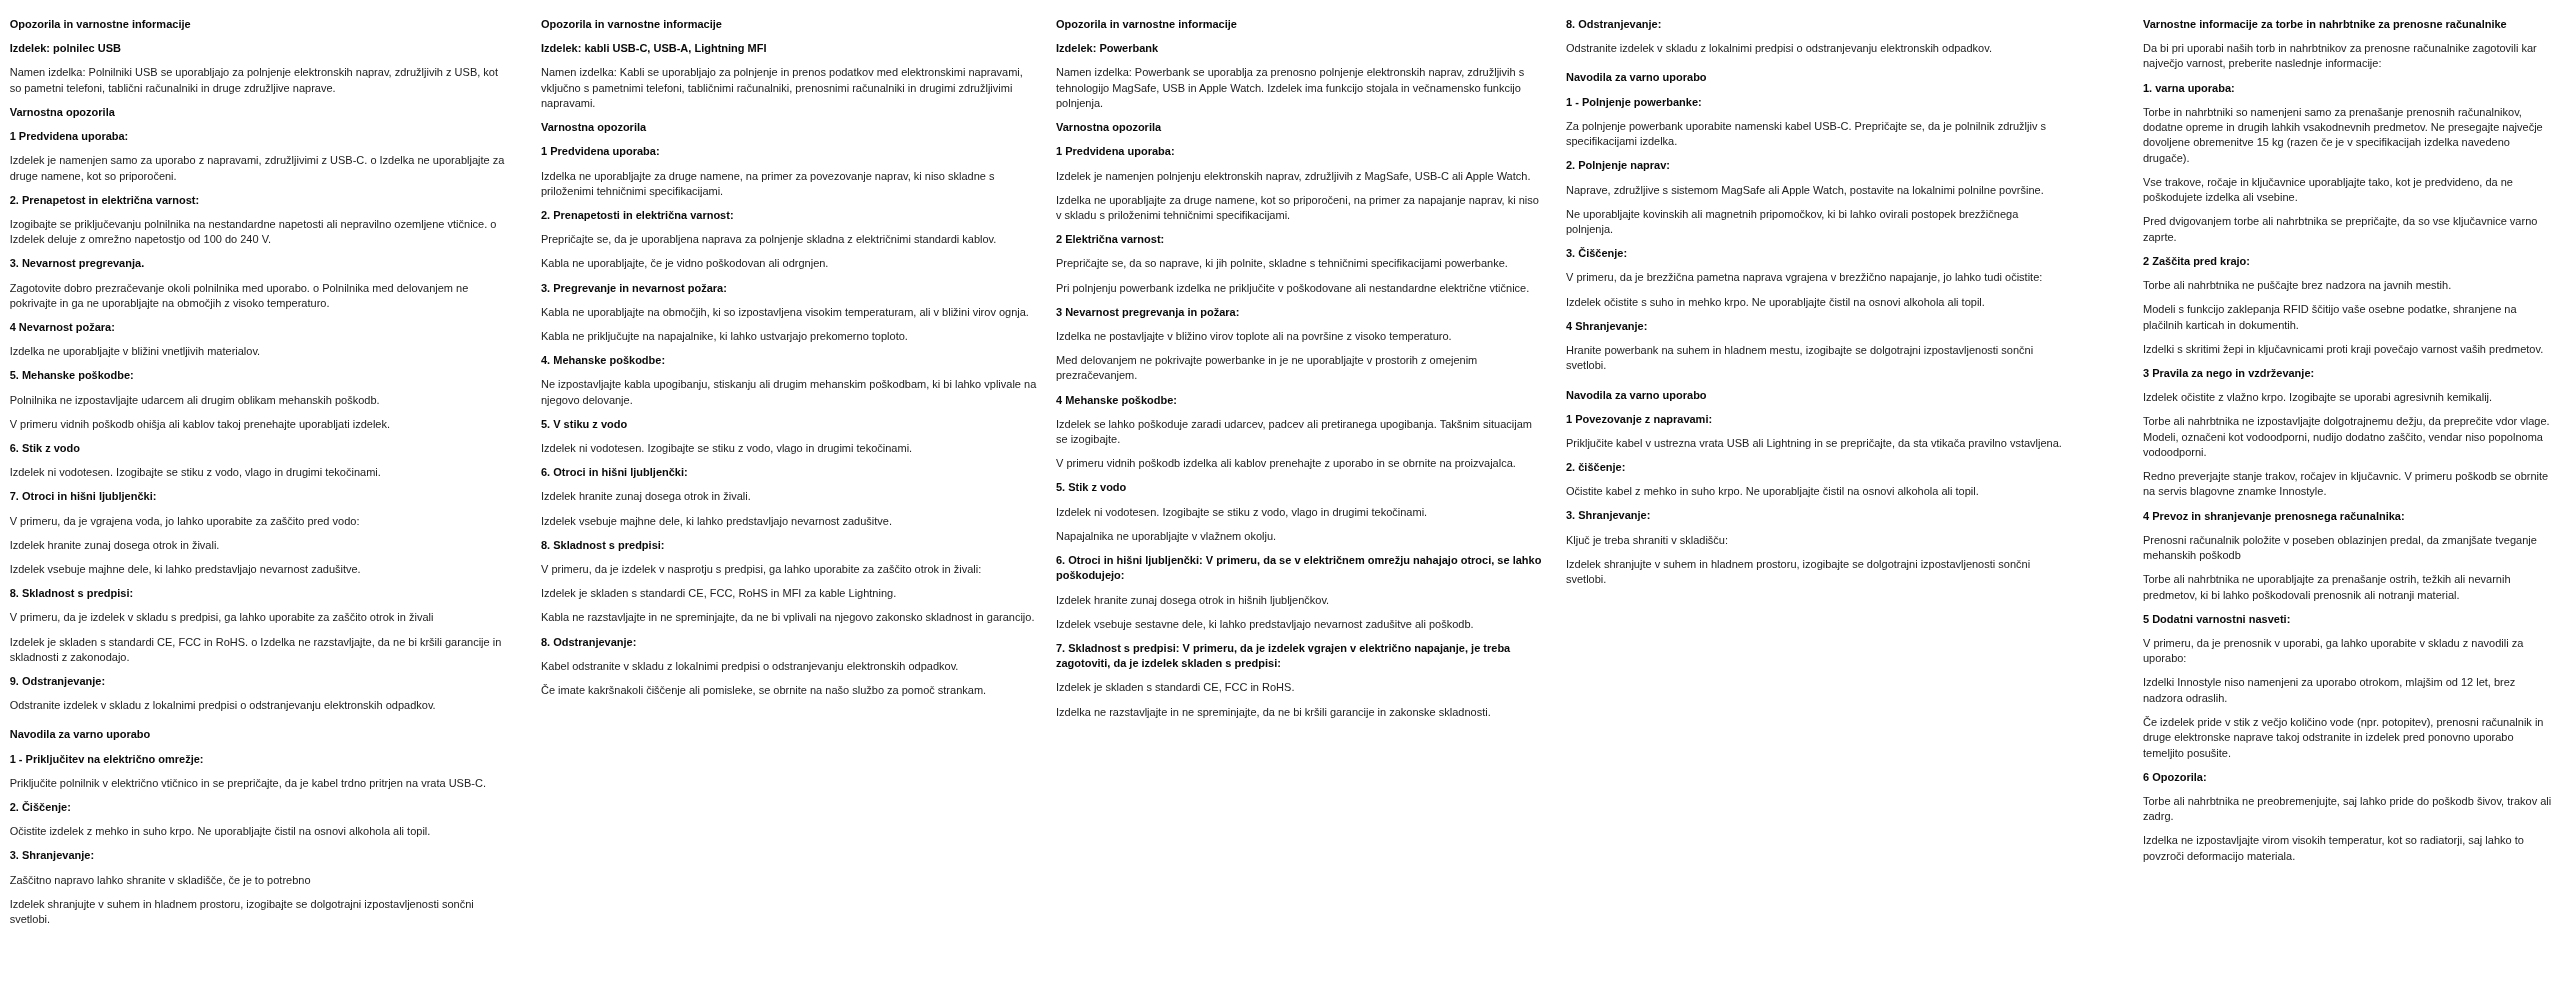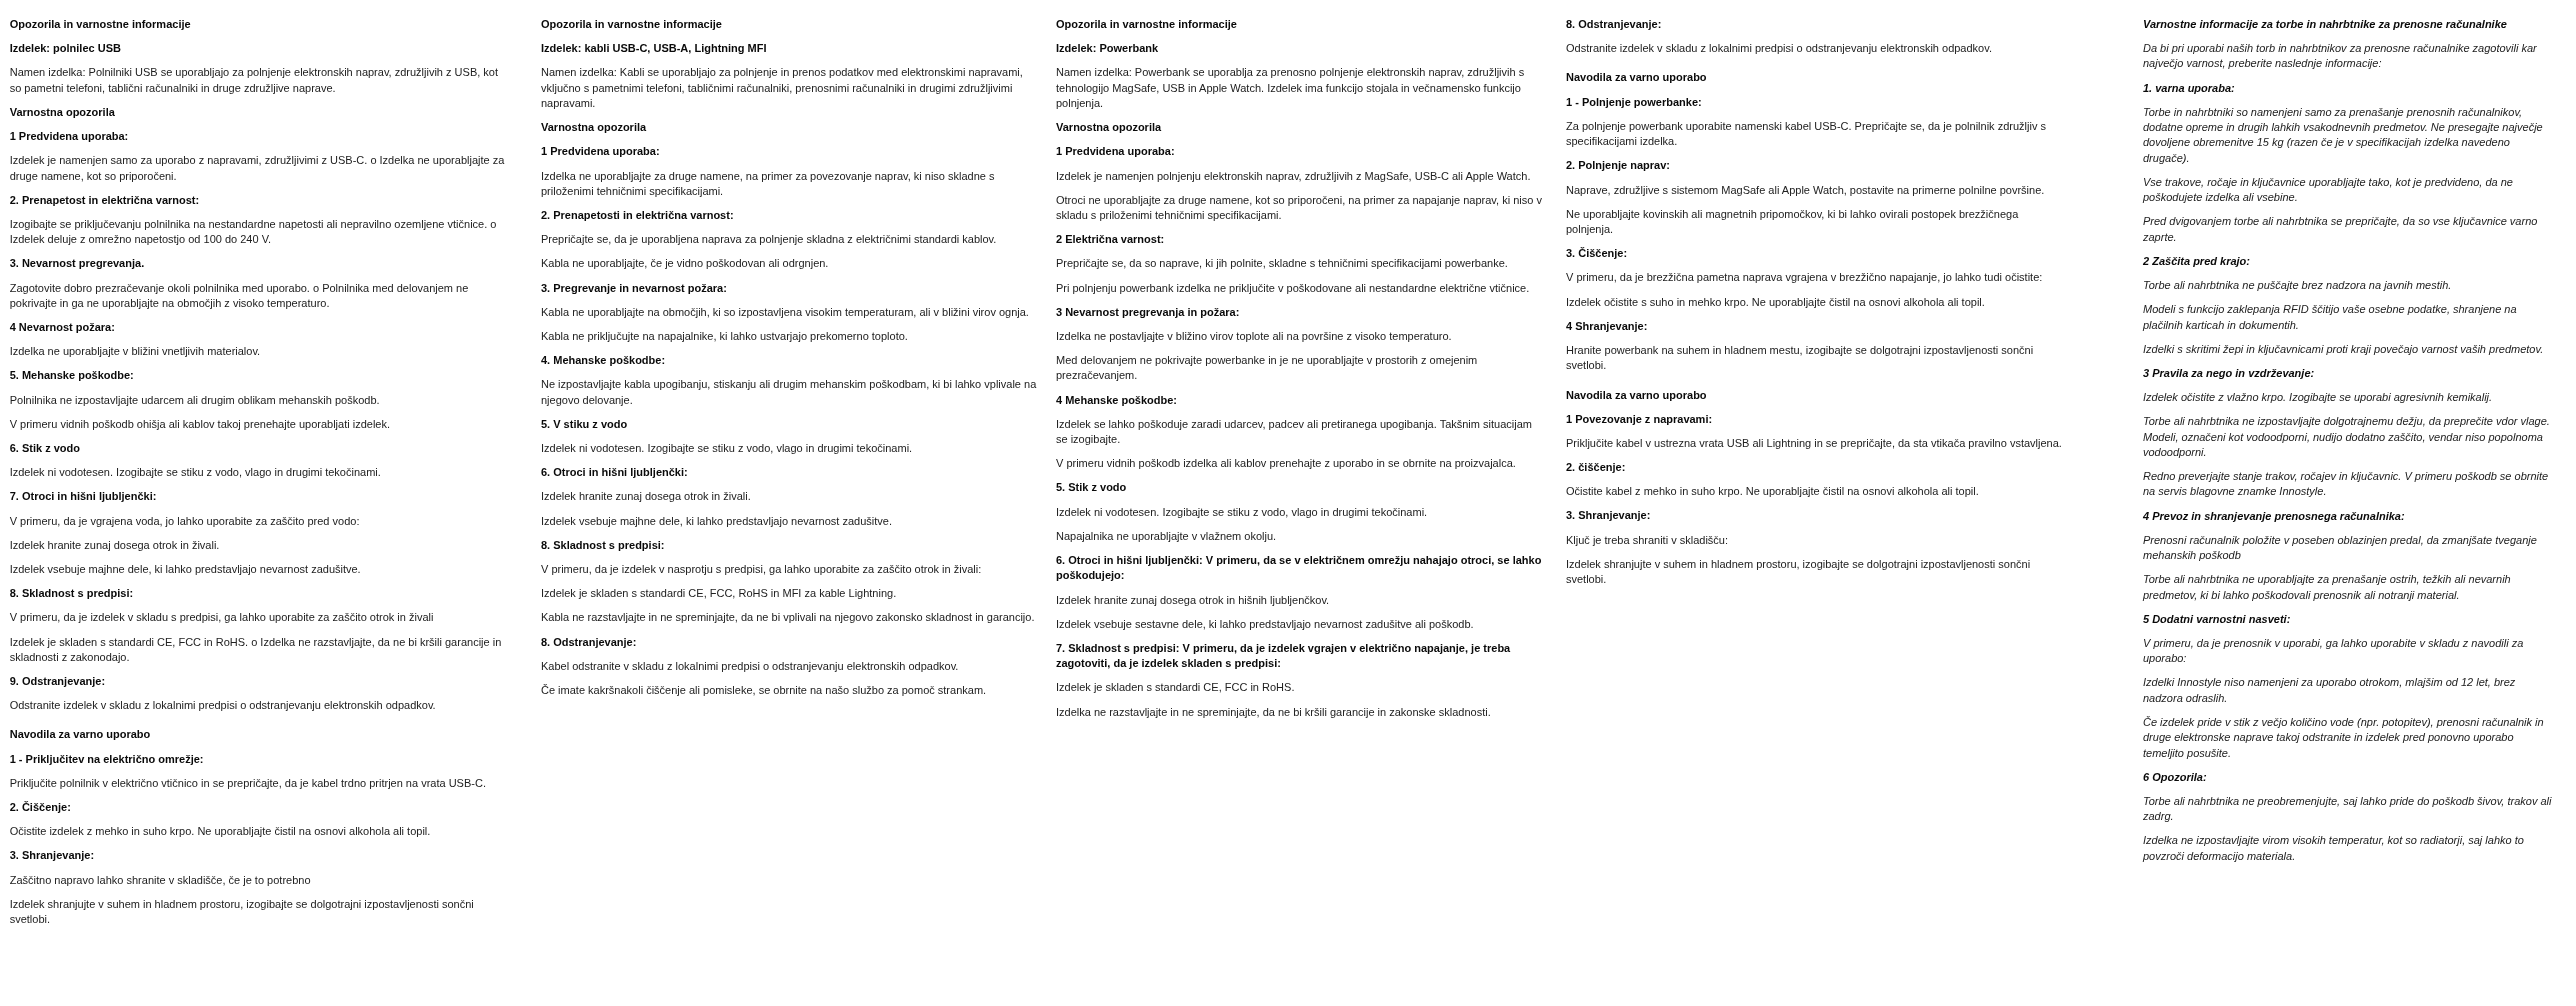--- a/index.html
+++ b/index.html
@@ -21,21 +21,21 @@
     background: #ffffff;
   }
   .col {
     position: absolute;
     top: 17px;
   }
   .col[data-col="0"] { left: 9.7px;   width: 501px; }
   .col[data-col="1"] { left: 541px;  width: 499px; }
   .col[data-col="2"] { left: 1056px; width: 488px; }
   .col[data-col="3"] { left: 1566px; width: 496px; }
-  .col[data-col="4"] { left: 2143px; width: 412px; font-style: italic; }
+  .col[data-col="4"] { left: 2143px; width: 412px; }
   .block {
     font-size: 11px;
     line-height: 15.3px;
     margin: 0 0 8.9px 0;
     color: #212121;
     font-weight: 400;
   }
   .block.heading {
     font-weight: 700;
     color: #0a0a0a;
@@ -112,21 +112,21 @@
       <div class="block paragraph">Kabel odstranite v skladu z lokalnimi predpisi o odstranjevanju elektronskih odpadkov.</div>
       <div class="block paragraph">Če imate kakršnakoli čiščenje ali pomisleke, se obrnite na našo službo za pomoč strankam.</div>
     </div>
   <div class="col" data-col="2">
       <div class="block heading">Opozorila in varnostne informacije</div>
       <div class="block heading">Izdelek: Powerbank</div>
       <div class="block paragraph">Namen izdelka: Powerbank se uporablja za prenosno polnjenje elektronskih naprav, združljivih s tehnologijo MagSafe, USB in Apple Watch. Izdelek ima funkcijo stojala in večnamensko funkcijo polnjenja.</div>
       <div class="block heading">Varnostna opozorila</div>
       <div class="block heading">1 Predvidena uporaba:</div>
       <div class="block paragraph">Izdelek je namenjen polnjenju elektronskih naprav, združljivih z MagSafe, USB-C ali Apple Watch.</div>
-      <div class="block paragraph">Otroci ne uporabljajte za druge namene, kot so priporočeni, na primer za napajanje naprav, ki niso v skladu s priloženimi tehničnimi specifikacijami.</div>
+      <div class="block paragraph">Izdelka ne uporabljajte za druge namene, kot so priporočeni, na primer za napajanje naprav, ki niso v skladu s priloženimi tehničnimi specifikacijami.</div>
       <div class="block heading">2 Električna varnost:</div>
       <div class="block paragraph">Prepričajte se, da so naprave, ki jih polnite, skladne s tehničnimi specifikacijami powerbanke.</div>
       <div class="block paragraph">Pri polnjenju powerbank izdelka ne priključite v poškodovane ali nestandardne električne vtičnice.</div>
       <div class="block heading">3 Nevarnost pregrevanja in požara:</div>
       <div class="block paragraph">Izdelka ne postavljajte v bližino virov toplote ali na površine z visoko temperaturo.</div>
       <div class="block paragraph">Med delovanjem ne pokrivajte powerbanke in je ne uporabljajte v prostorih z omejenim prezračevanjem.</div>
       <div class="block heading">4 Mehanske poškodbe:</div>
       <div class="block paragraph">Izdelek se lahko poškoduje zaradi udarcev, padcev ali pretiranega upogibanja. Takšnim situacijam se izogibajte.</div>
       <div class="block paragraph">V primeru vidnih poškodb izdelka ali kablov prenehajte z uporabo in se obrnite na proizvajalca.</div>
       <div class="block heading">5. Stik z vodo</div>
@@ -139,21 +139,21 @@
       <div class="block paragraph">Izdelek je skladen s standardi CE, FCC in RoHS.</div>
       <div class="block paragraph">Izdelka ne razstavljajte in ne spreminjajte, da ne bi kršili garancije in zakonske skladnosti.</div>
     </div>
   <div class="col" data-col="3">
       <div class="block heading">8. Odstranjevanje:</div>
       <div class="block paragraph">Odstranite izdelek v skladu z lokalnimi predpisi o odstranjevanju elektronskih odpadkov.</div>
       <div class="block heading gap">Navodila za varno uporabo</div>
       <div class="block heading">1 - Polnjenje powerbanke:</div>
       <div class="block paragraph">Za polnjenje powerbank uporabite namenski kabel USB-C. Prepričajte se, da je polnilnik združljiv s specifikacijami izdelka.</div>
       <div class="block heading">2. Polnjenje naprav:</div>
-      <div class="block paragraph">Naprave, združljive s sistemom MagSafe ali Apple Watch, postavite na primerne polnilne površine.</div>
+      <div class="block paragraph">Naprave, združljive s sistemom MagSafe ali Apple Watch, postavite na lokalnimi polnilne površine.</div>
       <div class="block paragraph">Ne uporabljajte kovinskih ali magnetnih pripomočkov, ki bi lahko ovirali postopek brezžičnega polnjenja.</div>
       <div class="block heading">3. Čiščenje:</div>
       <div class="block paragraph">V primeru, da je brezžična pametna naprava vgrajena v brezžično napajanje, jo lahko tudi očistite:</div>
       <div class="block paragraph">Izdelek očistite s suho in mehko krpo. Ne uporabljajte čistil na osnovi alkohola ali topil.</div>
       <div class="block heading">4 Shranjevanje:</div>
       <div class="block paragraph">Hranite powerbank na suhem in hladnem mestu, izogibajte se dolgotrajni izpostavljenosti sončni svetlobi.</div>
       <div class="block heading gap">Navodila za varno uporabo</div>
       <div class="block heading">1 Povezovanje z napravami:</div>
       <div class="block paragraph">Priključite kabel v ustrezna vrata USB ali Lightning in se prepričajte, da sta vtikača pravilno vstavljena.</div>
       <div class="block heading">2. čiščenje:</div>

